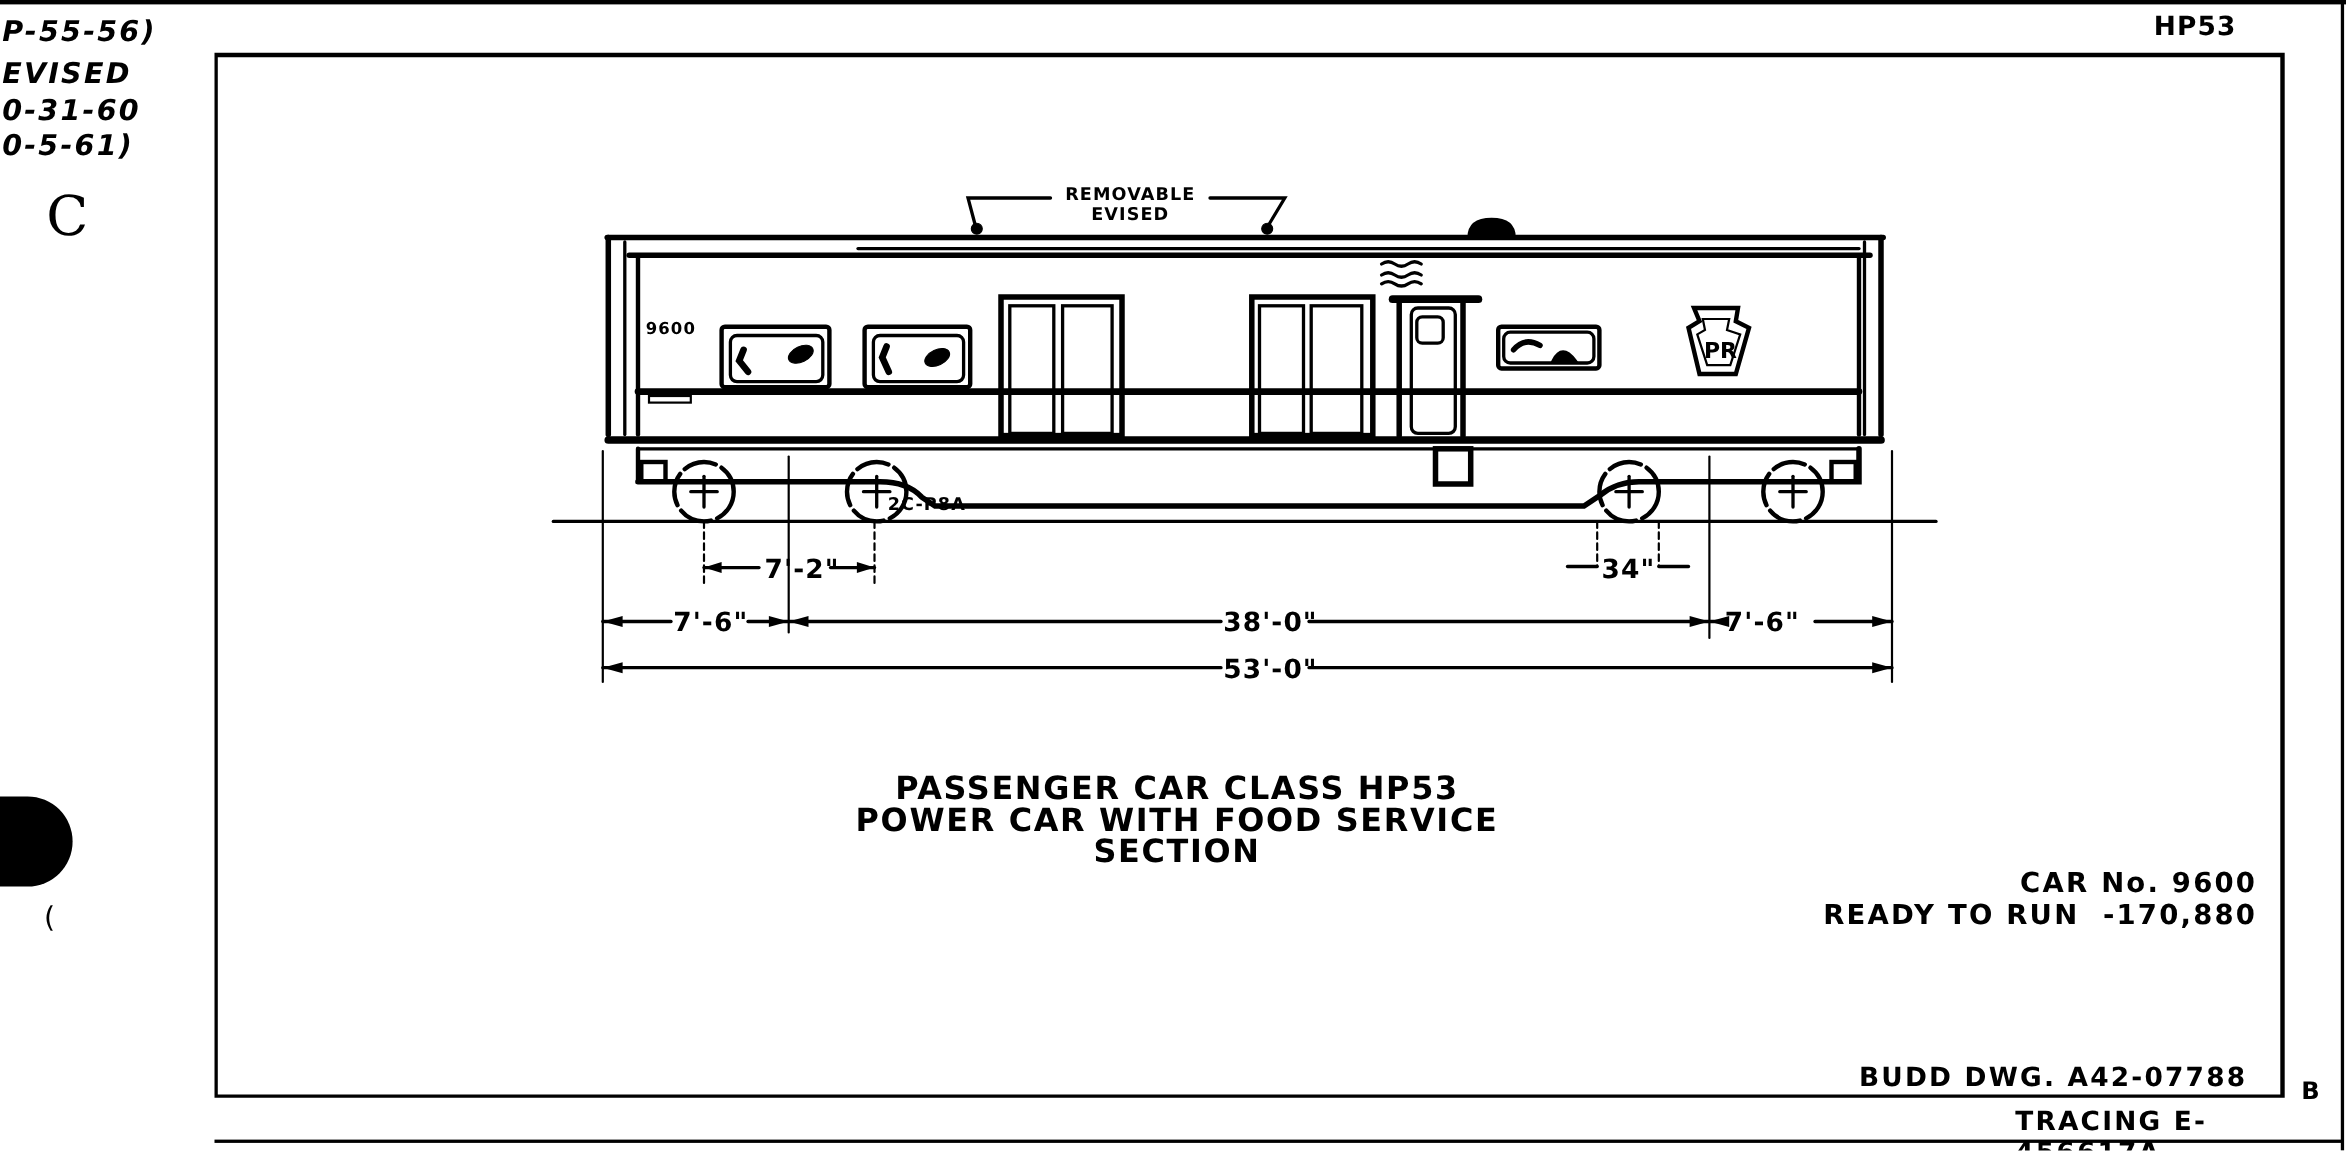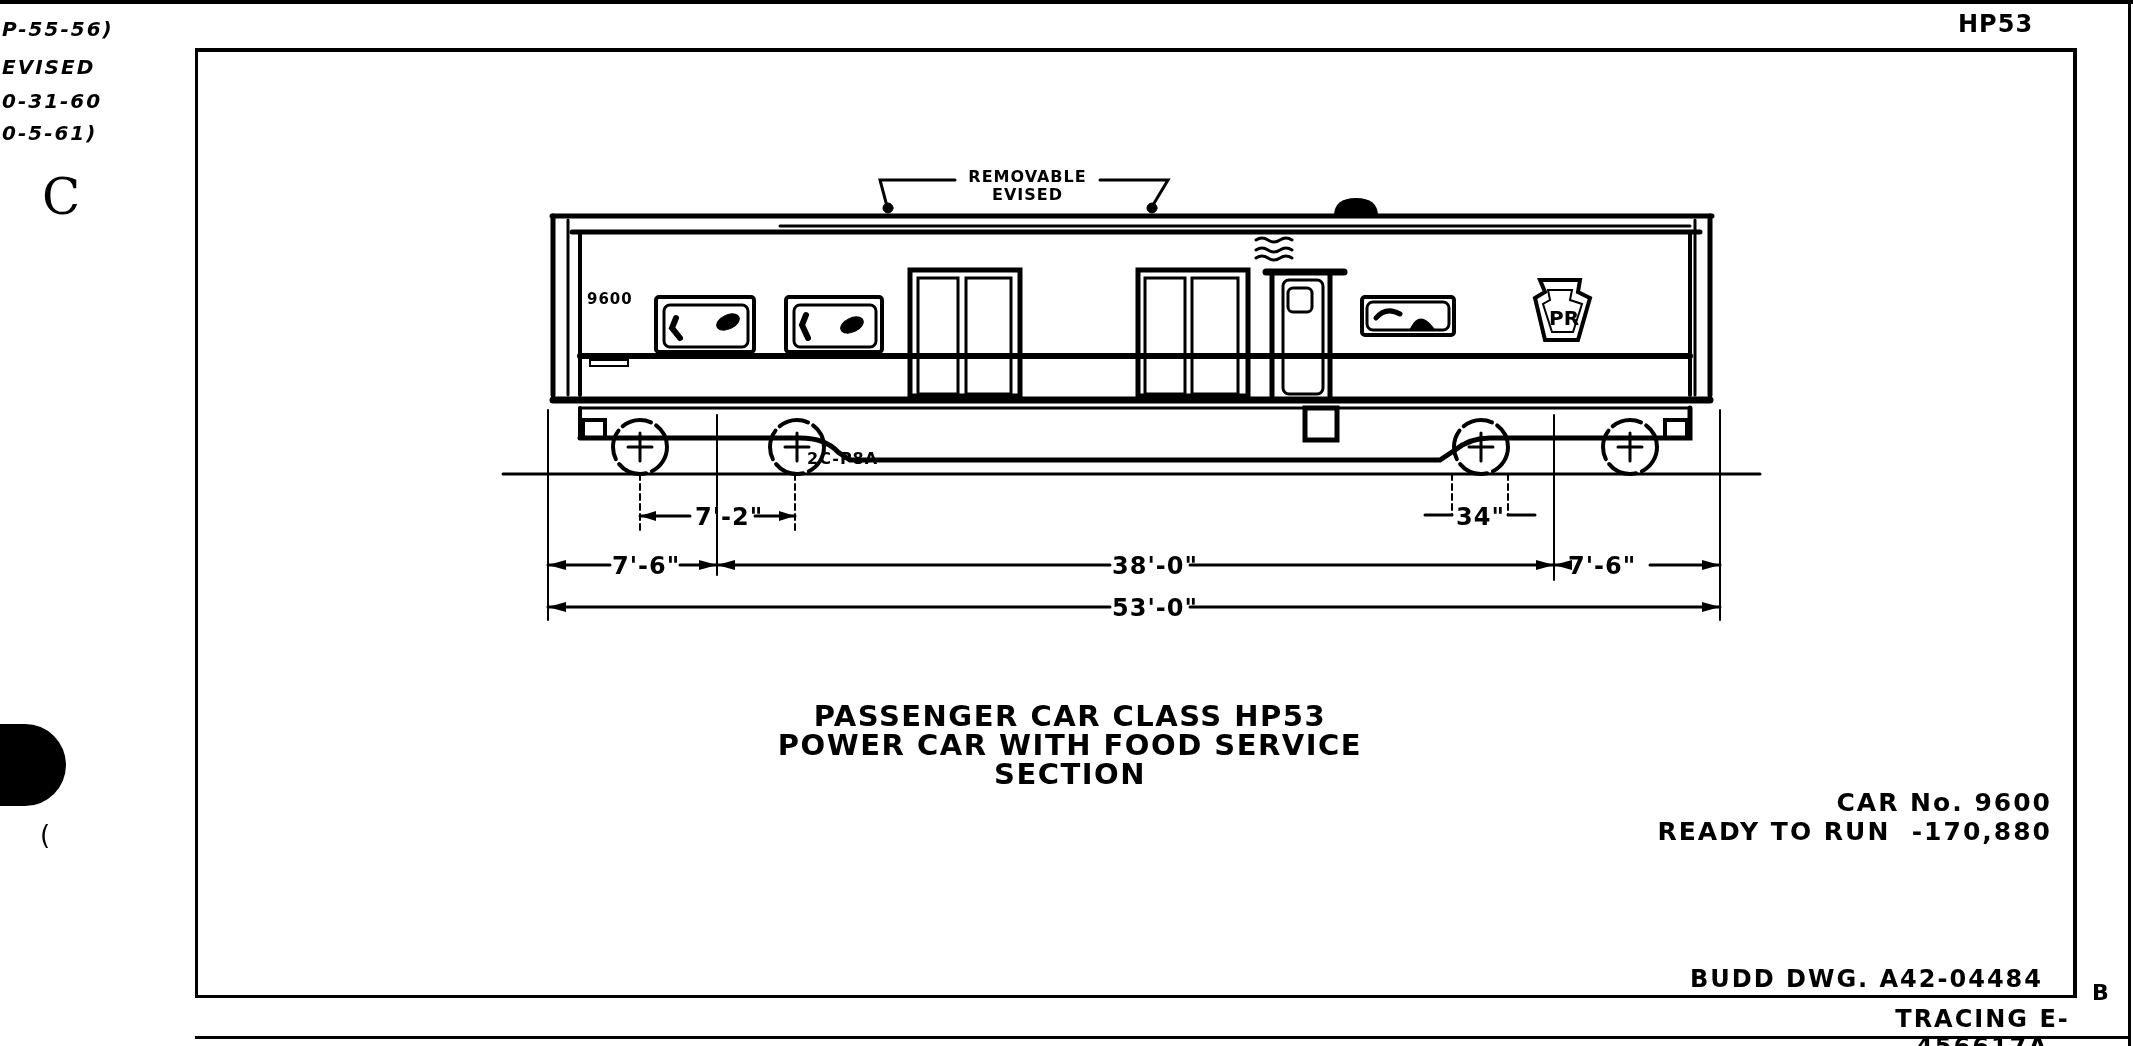--- a/index.html
+++ b/index.html
@@ -1,20 +1,20 @@
 <!DOCTYPE html>
 <html><head>
 <meta charset="utf-8">
 <style>
   html, body { margin:0; padding:0; background:#ffffff; }
   body { width:2133px; height:1046px; position:relative; overflow:hidden;
          font-family:"DejaVu Sans", "Liberation Sans", sans-serif; color:#000; }
   .abs { position:absolute; }
-  .hand { font-family:"DejaVu Sans", sans-serif; font-style:italic; font-weight:bold; font-size:20px; line-height:30px; letter-spacing:2px; }
-  .lbl { font-weight:bold; letter-spacing:1px;text-align:center; }
+  .hand { font-family:"DejaVu Sans", sans-serif; font-style:italic; font-weight:bold; font-size:26px; line-height:30px; letter-spacing:2px; }
+  .lbl { font-weight:bold; letter-spacing:1px; }
   .frame { position:absolute; left:195px; top:48px; width:1882px; height:950px; border:3px solid #000; border-top-width:4px; border-right-width:4px; box-sizing:border-box; }
   .outer-top { position:absolute; left:0; top:0; width:2133px; height:4px; background:#000; }
   .outer-right { position:absolute; left:2128px; top:0; width:3px; height:1046px; background:#000; }
   .bottom-line { position:absolute; left:195px; top:1036px; width:1935px; height:3px; background:#000; }
   .title-block { text-align:center; font-weight:bold; font-size:29px; line-height:29px; letter-spacing:1.5px; }
   .right-block { text-align:right; font-weight:bold; font-size:25px; line-height:29px; letter-spacing:2px; }
   svg text { font-family:"DejaVu Sans", sans-serif; font-weight:bold; }
 </style>
 </head>
 <body>
@@ -178,15 +178,15 @@
 <div class="abs title-block" style="left:700px; top:702px; width:740px;">
   <div>PASSENGER CAR CLASS HP53</div>
   <div>POWER CAR WITH FOOD SERVICE SECTION</div>
 </div>
 
 <div class="abs right-block" style="left:1600px; top:788px; width:452px;">
   <div>CAR No. 9600</div>
   <div style="white-space:pre;">READY TO RUN  -170,880</div>
 </div>
 
-<div class="abs lbl" style="left:1690px; top:965px; font-size:24px; letter-spacing:2px;">BUDD DWG. A42-04484</div>
+<div class="abs lbl" style="left:1690px; top:965px; font-size:24px; letter-spacing:2px;">BUDD DWG. A42-07788</div>
 <div class="abs lbl" style="left:2092px; top:980px; font-size:22px;">B</div>
 <div class="abs lbl" style="left:1832px; top:1005px; font-size:24px; letter-spacing:2px;">TRACING E-456617A</div>
 
 </body></html>

